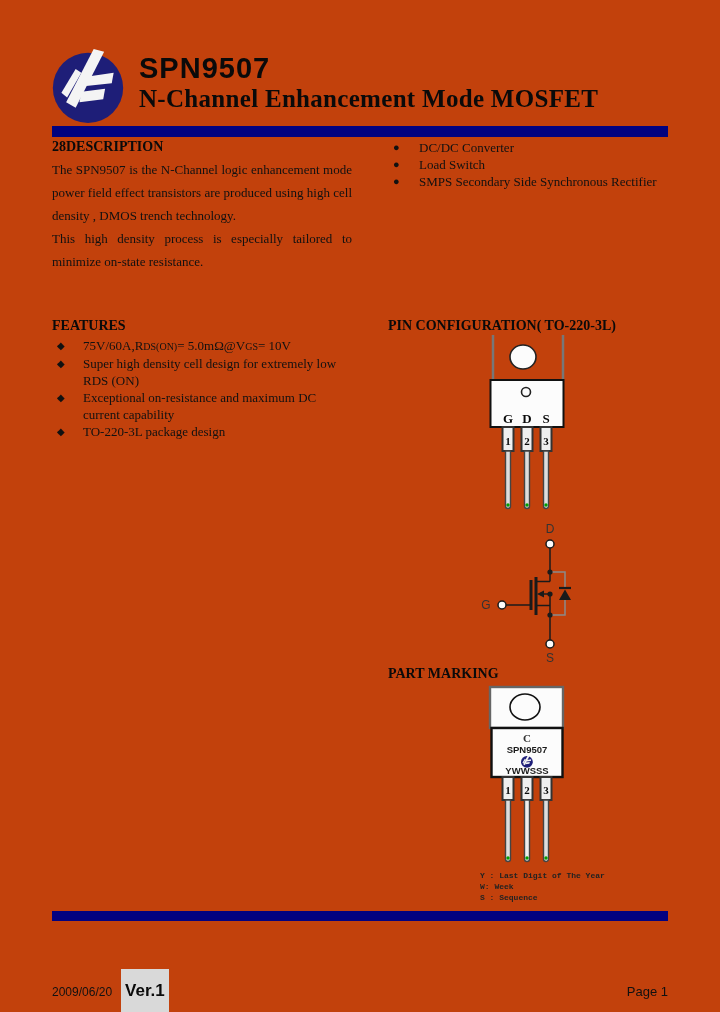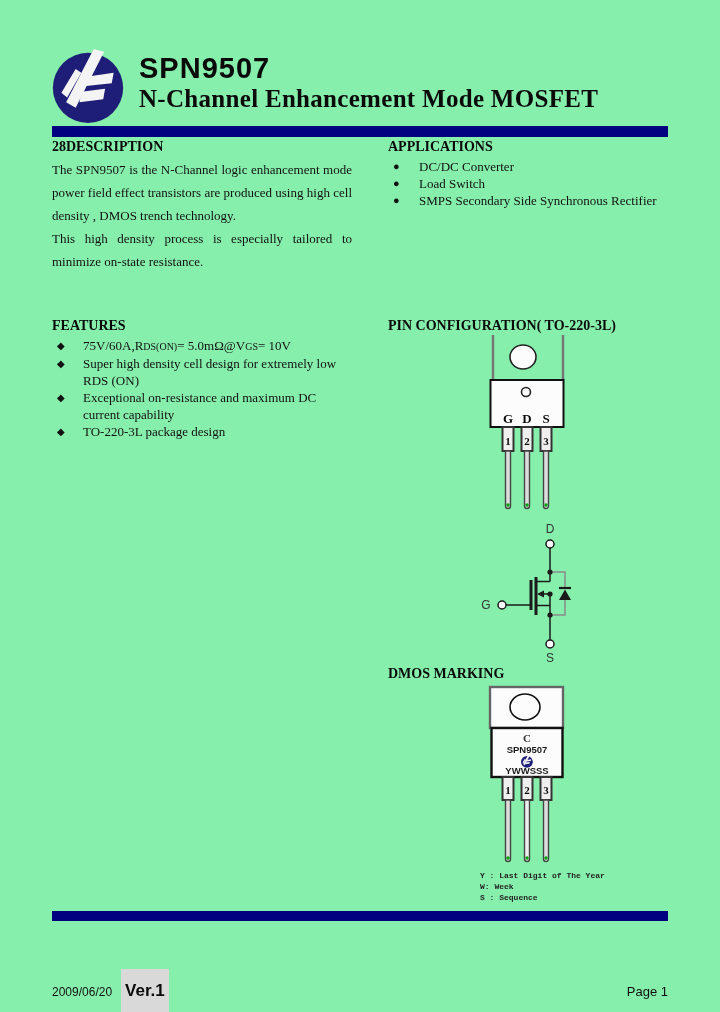--- a/index.html
+++ b/index.html
@@ -1,18 +1,18 @@
 <!DOCTYPE html>
 <html><head>
 <meta charset="utf-8">
 <style>
   * { margin:0; padding:0; box-sizing:border-box; }
   html,body { background:#fcfcfc; }
   .page {
-    position:relative; width:720px; height:1012px; background:#86efac;
+    position:relative; width:720px; height:1012px; background:#c2410c;
     font-family:"Liberation Serif", serif; color:#111; overflow:hidden;
   }
   
   .logo { position:absolute; left:50px; top:47px; width:76px; height:78px; }
   .titles { position:absolute; left:139px; top:52px; font-family:"Liberation Sans", sans-serif; }
   .part-no { font-size:29px; font-weight:bold; letter-spacing:1px; line-height:32px; color:#0a0a0a; }
   .subtitle { font-size:25px; font-weight:bold; letter-spacing:0.3px; line-height:29px; color:#0a0a0a;font-family:Liberation Serif, serif; }
   .rule { position:absolute; left:52px; width:616px; background:#020280; }
   .rule-top { top:126px; height:11px; }
   .rule-bottom { top:911px; height:10px; }
@@ -91,21 +91,20 @@
       <span class="b">◆</span>
       <span class="t">Exceptional on-resistance and maximum DC current capability</span>
     </div>
     <div class="li">
       <span class="b">◆</span>
       <span class="t">TO-220-3L package design</span>
     </div>
   </section>
 
   <section class="apps">
-    <div class="sec-h">APPLICATIONS</div>
     <div class="li">
       <span class="b">●</span>
       <span class="t">DC/DC Converter</span>
     </div>
     <div class="li">
       <span class="b">●</span>
       <span class="t">Load Switch</span>
     </div>
     <div class="li">
       <span class="b">●</span>
@@ -172,21 +171,21 @@
       <circle cx="88" cy="52" r="2.6" fill="#1a1a1a"></circle>
       <circle cx="88" cy="74" r="2.6" fill="#1a1a1a"></circle>
       <circle cx="88" cy="95" r="2.6" fill="#1a1a1a"></circle>
       <text class="svg-term" x="88" y="13" text-anchor="middle">D</text>
       <text class="svg-term" x="24" y="89" text-anchor="middle">G</text>
       <text class="svg-term" x="88" y="142" text-anchor="middle">S</text>
     </svg>
   </div>
 
   <section class="marking">
-    <div class="sec-h">DMOS MARKING</div>
+    <div class="sec-h">PART MARKING</div>
     <svg class="pkg" width="150" height="185" viewBox="0 0 150 185">
 
       <rect x="38" y="3" width="73" height="41" fill="#fcfcfc" stroke="#666" stroke-width="2.4"></rect>
       <ellipse cx="73" cy="23" rx="15" ry="13" fill="#fcfcfc" stroke="#111" stroke-width="1.6"></ellipse>
 
       <rect x="39.5" y="44" width="71" height="49" fill="#fcfcfc" stroke="#111" stroke-width="2.4"></rect>
       <text class="svg-mark-c" x="75" y="58" text-anchor="middle">C</text>
       <text class="svg-mark-part" x="75" y="69" text-anchor="middle">SPN9507</text>
       <g transform="translate(68.5,71) scale(0.16)">
         <circle cx="40" cy="43" r="37" fill="#1e1e78"></circle>

